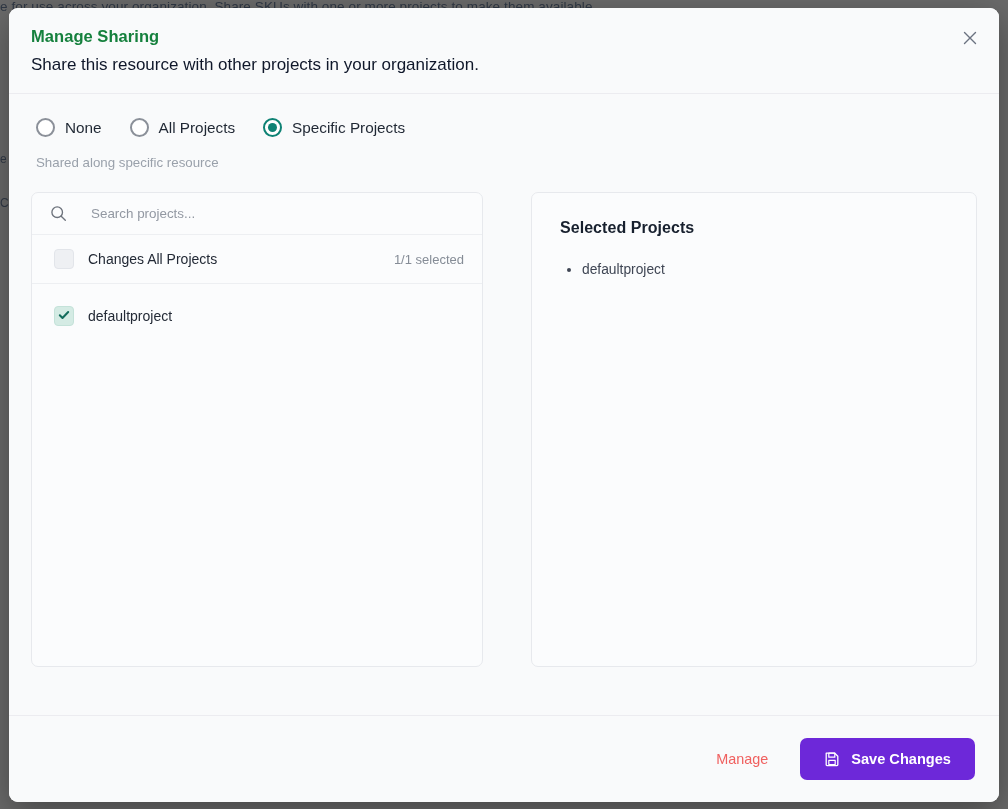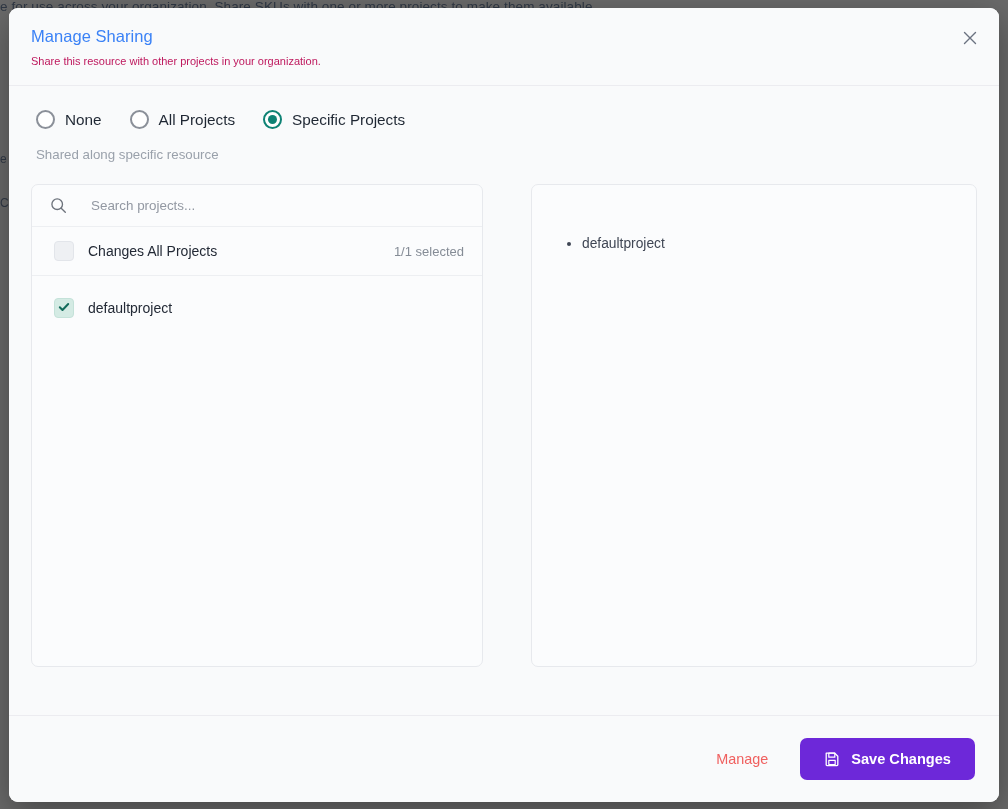--- a/index.html
+++ b/index.html
@@ -64,29 +64,29 @@
   
   .modal-header {
     position: relative;
     padding: 18px 24px 16px 22px;
     border-bottom: 1px solid #ececf0;
     background: #f9fafb;
     flex: 0 0 auto;
   }
   .modal-title {
     font-size: 16.5px;
-    font-weight: normal;
-    color: #3b82f6;
+    font-weight: bold;
+    color: #15803d;
     letter-spacing: .05px;
     line-height: 1.3;
   }
   .modal-subtitle {
     margin-top: 7px;
-    font-size: 11px;
-    color: #be185d;
+    font-size: 17px;
+    color: #0f172a;
     line-height: 1.35;
   }
   .close-btn {
     position: absolute;
     right: 16px;
     top: 18px;
     width: 26px;
     height: 26px;
     display: flex;
     align-items: center;
@@ -387,20 +387,21 @@
               </span>
             </span>
             <span class="row-label">defaultproject</span>
           </div>
         </div>
 
       </div>
 
       <div class="panel panel-right">
         <div class="panel-right-inner">
+          <div class="panel-heading">Selected Projects</div>
           <ul class="selected-list">
             <li>defaultproject</li>
           </ul>
         </div>
       </div>
 
     </div>
   </div>
 
   <div class="modal-footer">

